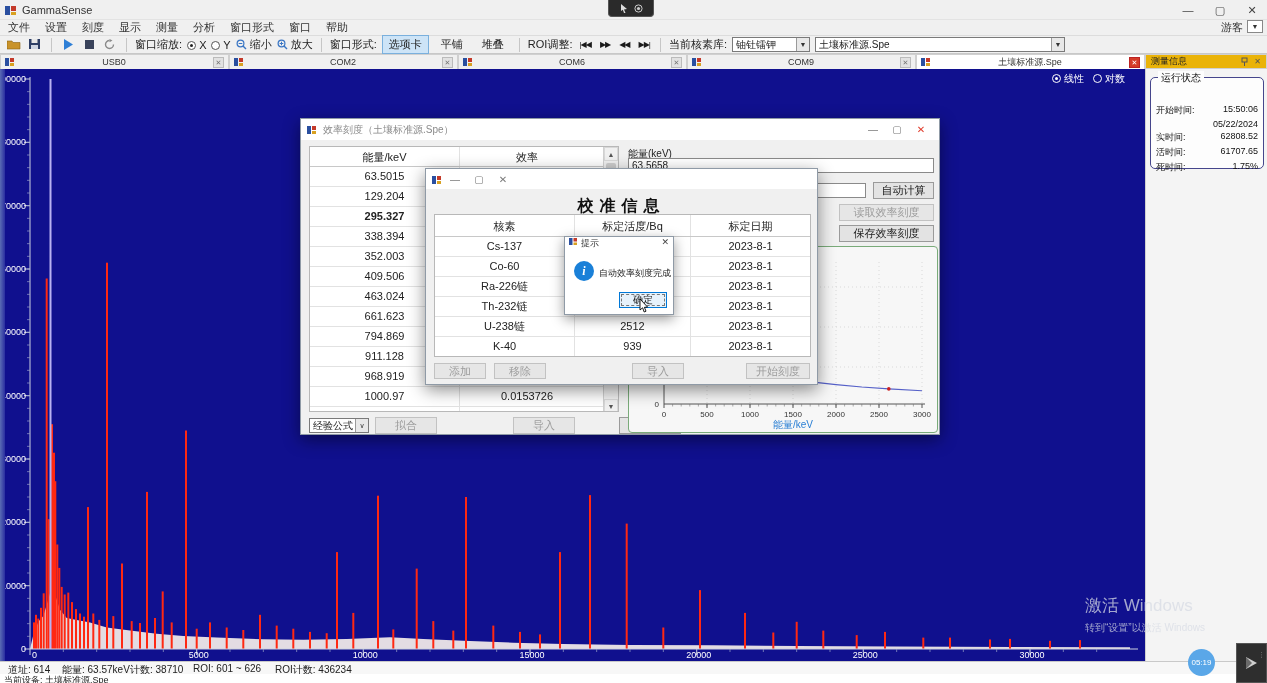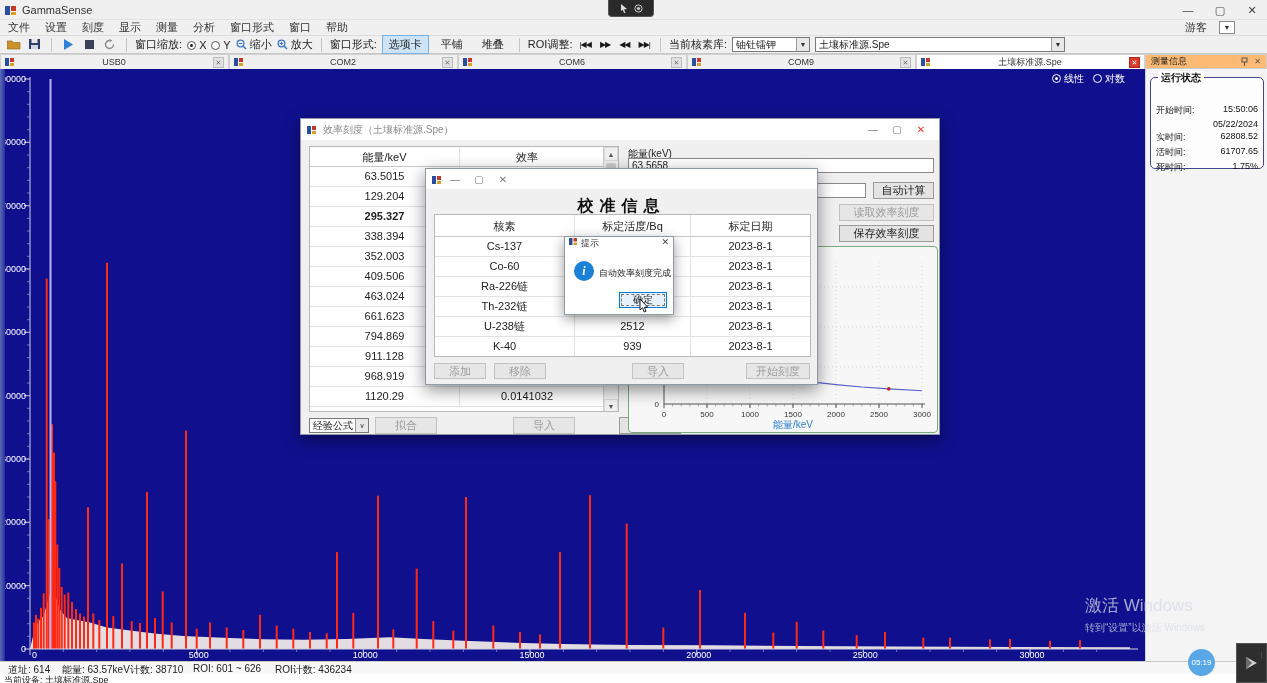--- a/index.html
+++ b/index.html
@@ -7,54 +7,54 @@
   font-family:"Liberation Sans","DejaVu Sans",sans-serif;font-size:11px;color:#222;position:relative}
 .abs{position:absolute}
 
 .titlebar{position:absolute;left:0;top:0;width:1267px;height:20px;background:#f0f0f0;border-bottom:1px solid #e3e3e3}
 .title-text{position:absolute;left:22px;top:4px;font-size:11px;color:#333}
 .winctl{position:absolute;top:0;height:20px;width:30px;text-align:center;line-height:20px;color:#444;font-size:11px}
 .rec-bar{position:absolute;left:608px;top:0;width:46px;height:17px;background:#2a2a2a;border:1px solid #555;border-top:none;
   border-radius:0 0 4px 4px;display:flex;align-items:center;justify-content:center;gap:6px;color:#cfcfcf;font-size:9px;z-index:45}
 .menubar{position:absolute;left:0;top:20px;width:1267px;height:15px;background:#f0f0f0;display:flex;align-items:center;padding-left:8px;gap:15px}
 .menu-item{font-size:11px;color:#333;cursor:default}
-.user-box{position:absolute;right:32px;top:20px;height:15px;display:flex;align-items:center;gap:12px;font-size:11px;color:#333}
+.user-box{position:absolute;right:4px;top:20px;height:15px;display:flex;align-items:flex-start;gap:4px;font-size:11px;color:#333}
 .user-dd{width:16px;height:13px;border:1px solid #888;background:#fff;font-size:7px;text-align:center;line-height:12px;color:#333}
 .toolbar{position:absolute;left:0;top:35px;width:1267px;height:19px;background:#f0f0f0;border-top:1px solid #dcdcdc;
   border-bottom:1px solid #c8c8c8;display:flex;align-items:center;padding-left:6px;gap:5px;font-size:11px;white-space:nowrap}
 .tb-sep{width:1px;height:14px;background:#c6c6c6;margin:0 3px}
 .tb-ico{width:16px;height:15px;display:inline-flex;align-items:center;justify-content:center}
 .tb-btn{padding:1px 6px;border:1px solid transparent;color:#222}
 .tb-btn.active{background:#cde4f7;border-color:#7ab0dd}
 .vcr{font-size:8px;letter-spacing:-1px;color:#1a1a1a;padding:0 2px}
 .combo{height:15px;border:1px solid #7a7a7a;background:#fff;display:inline-flex;align-items:center;font-size:10px}
 .combo .cval{padding:0 3px;overflow:hidden;white-space:nowrap}
 .combo .carr{width:13px;height:13px;background:#e8e8e8;border-left:1px solid #9a9a9a;font-size:7px;display:flex;align-items:center;justify-content:center;color:#333}
 .radio{display:inline-block;width:9px;height:9px;border:1px solid #555;border-radius:50%;background:#fff;position:relative;vertical-align:-1px}
 .radio.sel::after{content:"";position:absolute;left:2px;top:2px;width:3px;height:3px;border-radius:50%;background:#222}
 
 .tabbar{position:absolute;left:0;top:54px;width:1145px;height:15px;background:#f0f0f0;display:flex}
 .tab{width:229px;height:15px;border:1px solid #d0d0d0;border-bottom:none;background:#f0f0f0;display:flex;align-items:center;padding:0 4px;font-size:9px;color:#333}
 .tab .tlabel{flex:1;text-align:center}
 .tab .tclose{width:11px;height:11px;background:#e2e2e2;border:1px solid #bbb;font-size:7px;line-height:9px;text-align:center;color:#777}
 .tab.active{background:#fff}
 .tab.active .tclose{background:#d43b28;border-color:#b22;color:#fff}
-.pane-head{position:absolute;left:1145px;top:54px;width:122px;height:15px;background:#fdba74;border:1px solid #d0d0d0;display:flex;align-items:center;padding:0 5px;font-size:9px}
+.pane-head{position:absolute;left:1145px;top:54px;width:122px;height:15px;background:#eab308;border:1px solid #d0d0d0;display:flex;align-items:center;padding:0 5px;font-size:9px}
 .pane-head .ph-title{flex:1}
 .pane-head .ph-ico{color:#555;font-size:9px;margin-left:5px}
 
 #spectrum{position:absolute;left:0;top:69px;width:1145px;height:592px;background:#10108e}
 #spectrum .edge{position:absolute;left:0;top:0;width:5px;height:592px;background:linear-gradient(90deg,#5a6cb4,#2a2ea0)}
 .scale-radios{position:absolute;left:1052px;top:72px;color:#fff;font-size:10px;display:flex;gap:9px;align-items:center;z-index:3}
 .wradio{display:inline-block;width:9px;height:9px;border:1px solid #fff;border-radius:50%;background:#10108e;position:relative;margin-right:3px;vertical-align:-1px}
 .wradio.sel::after{content:"";position:absolute;left:2px;top:2px;width:3px;height:3px;border-radius:50%;background:#fff}
 
 .rpanel{position:absolute;left:1145px;top:69px;width:122px;height:592px;background:#f4f4f4;border-left:1px solid #d0d0d0}
 .groupbox{position:absolute;left:4px;top:8px;width:114px;height:92px;border:1px solid #46468c;border-radius:5px;background:#fdfdfd}
-.gb-legend{position:absolute;left:7px;top:-7px;background:#fdfdfd;padding:0 3px;font-weight:bold;font-size:10px;color:#111}
+.gb-legend{position:absolute;left:7px;top:-7px;background:#fdfdfd;padding:0 3px;font-weight:normal;font-size:10px;color:#111}
 .gb-row{display:flex;justify-content:space-between;padding:2px 5px 0 5px;font-size:9px;color:#111}
 
 .statusbar{position:absolute;left:0;top:661px;width:1267px;height:13px;background:#f7f7f7;border-top:1px solid #c9c9c9;font-size:10px;color:#222}
 .sb-field{position:absolute;top:1px;white-space:nowrap}
 .statusbar2{position:absolute;left:0;top:674px;width:1267px;height:9px;background:#fff;font-size:9px;color:#222;padding-left:4px}
 
 .dialog{position:absolute;background:#f0f0f0;border:1px solid #8f9aa6;box-shadow:0 5px 16px rgba(0,0,0,.45)}
 .dlg-title{position:relative;height:21px;background:#fff;display:flex;align-items:center;padding:0 6px;font-size:10px;color:#8a8a8a}
 .dlg-title .dt-text{margin-left:5px;flex:1;white-space:nowrap;overflow:hidden}
 .dlg-ctl{width:24px;text-align:center;color:#7a7a7a;font-size:10px}
@@ -543,20 +543,24 @@
       </div>
       <div class="trow" style="height: 20px; line-height: 19px;">
         <div class="tcell" style="width: 150px;">911.128</div>
         <div class="tcell" style="width: 134px;"></div>
       </div>
       <div class="trow" style="height: 20px; line-height: 19px;">
         <div class="tcell" style="width: 150px;">968.919</div>
         <div class="tcell" style="width: 134px;"></div>
       </div>
       <div class="trow" style="height: 20px; line-height: 19px;">
+        <div class="tcell" style="width: 150px;">1000.97</div>
+        <div class="tcell" style="width: 134px;">0.0153726</div>
+      </div>
+      <div class="trow" style="height: 20px; line-height: 19px;">
         <div class="tcell" style="width: 150px;">1120.29</div>
         <div class="tcell" style="width: 134px;">0.0141032</div>
       </div>
       <div class="scrollcol" style="height: 266px;">
         <div class="sc-arrow" style="top: 0px;">▲</div>
         <div class="sc-arrow" style="bottom: 0px;">▼</div>
         <div class="sc-thumb" style="top: 16px; height: 90px;"></div>
       </div>
     </div>
 

